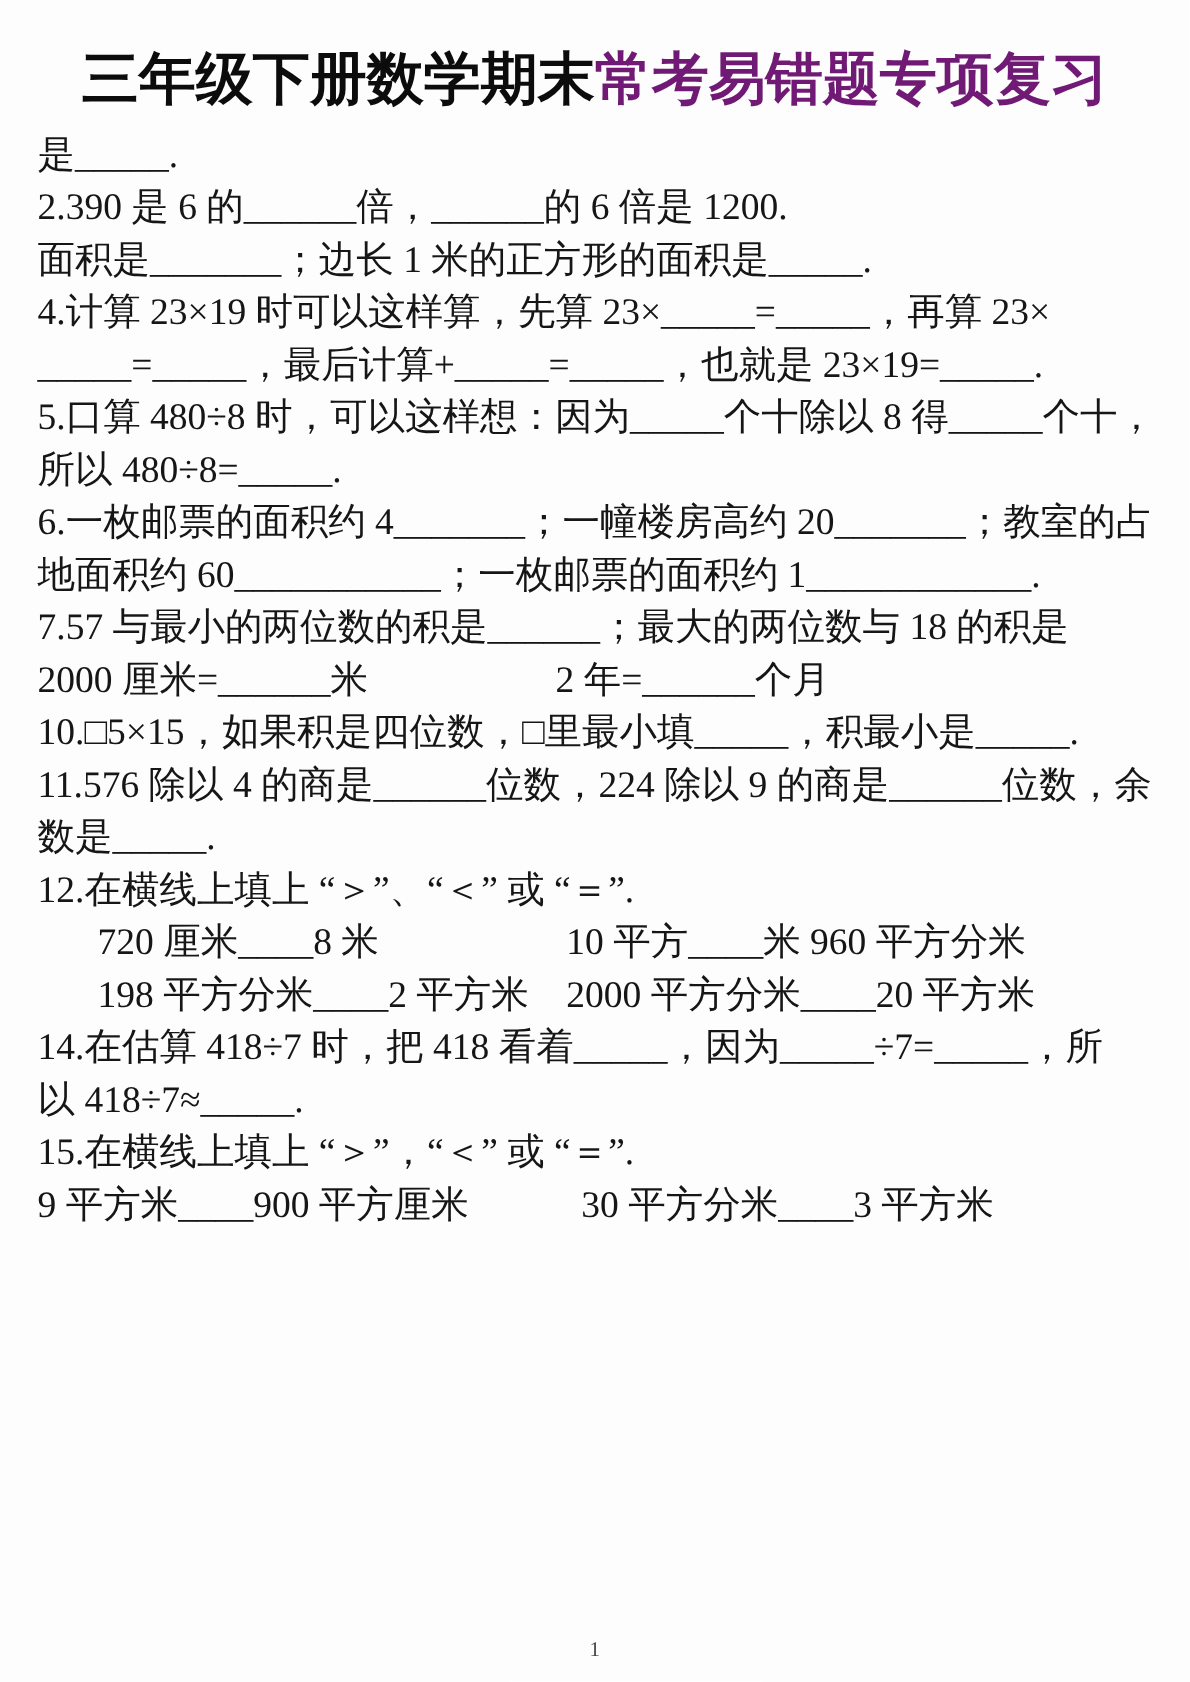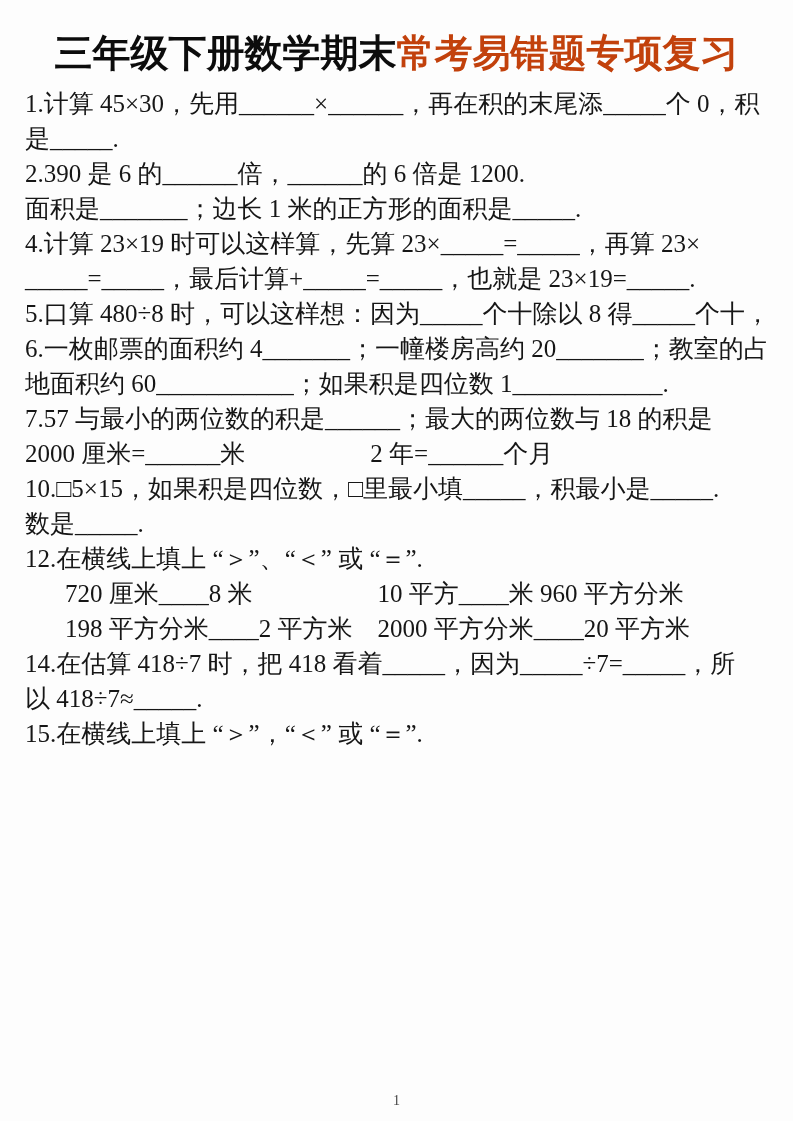--- a/index.html
+++ b/index.html
@@ -17,21 +17,21 @@
     margin:30px 10px 10px 10px;
     text-align:center;
     font-family:"Liberation Sans","DejaVu Sans",sans-serif;
     font-weight:900;
     font-size:38px;
     line-height:46px;
     color:#0c0c0c;
     white-space:nowrap;
     letter-spacing:0px;
   }
-  .title .red{ color:#c2410c; }
+  .title .red{ color:#701a75; }
   .body{
     margin-top:10px;
     padding:0 18px 0 25px;
     font-size:25px;
     line-height:35px;
   }
   .line{
     margin:0;
     white-space:pre-wrap;
     word-break:break-all;
@@ -46,35 +46,37 @@
     color:#444444;
   }
 </style>
 </head>
 <body>
 
 <div class="page">
   <h1 class="title"><span>三年级下册数学期末</span><span class="red">常考易错题专项复习</span></h1>
 
   <div class="body" id="lines-container">
-      <p class="line">1.计算 45×30，先用______×______，再在积的末尾添_____个 0，积</p>
       <p class="line">是_____.</p>
       <p class="line">2.390 是 6 的______倍，______的 6 倍是 1200.</p>
       <p class="line">面积是_______；边长 1 米的正方形的面积是_____.</p>
       <p class="line">4.计算 23×19 时可以这样算，先算 23×_____=_____，再算 23×</p>
       <p class="line">_____=_____，最后计算+_____=_____，也就是 23×19=_____.</p>
       <p class="line">5.口算 480÷8 时，可以这样想：因为_____个十除以 8 得_____个十，</p>
+      <p class="line">所以 480÷8=_____.</p>
       <p class="line">6.一枚邮票的面积约 4_______；一幢楼房高约 20_______；教室的占</p>
-      <p class="line">地面积约 60___________；如果积是四位数 1____________.</p>
+      <p class="line">地面积约 60___________；一枚邮票的面积约 1____________.</p>
       <p class="line">7.57 与最小的两位数的积是______；最大的两位数与 18 的积是</p>
       <p class="line">2000 厘米=______米　　　　　2 年=______个月</p>
       <p class="line">10.□5×15，如果积是四位数，□里最小填_____，积最小是_____.</p>
+      <p class="line">11.576 除以 4 的商是______位数，224 除以 9 的商是______位数，余</p>
       <p class="line">数是_____.</p>
       <p class="line">12.在横线上填上 “＞”、“＜” 或 “＝”.</p>
       <p class="line indent">720 厘米____8 米　　　　　10 平方____米 960 平方分米</p>
       <p class="line indent">198 平方分米____2 平方米　2000 平方分米____20 平方米</p>
       <p class="line">14.在估算 418÷7 时，把 418 看着_____，因为_____÷7=_____，所</p>
       <p class="line">以 418÷7≈_____.</p>
       <p class="line">15.在横线上填上 “＞”，“＜” 或 “＝”.</p>
+      <p class="line">9 平方米____900 平方厘米　　　30 平方分米____3 平方米</p>
     </div>
 
   <div class="footer">1</div>
 </div>
 
 </body></html>

